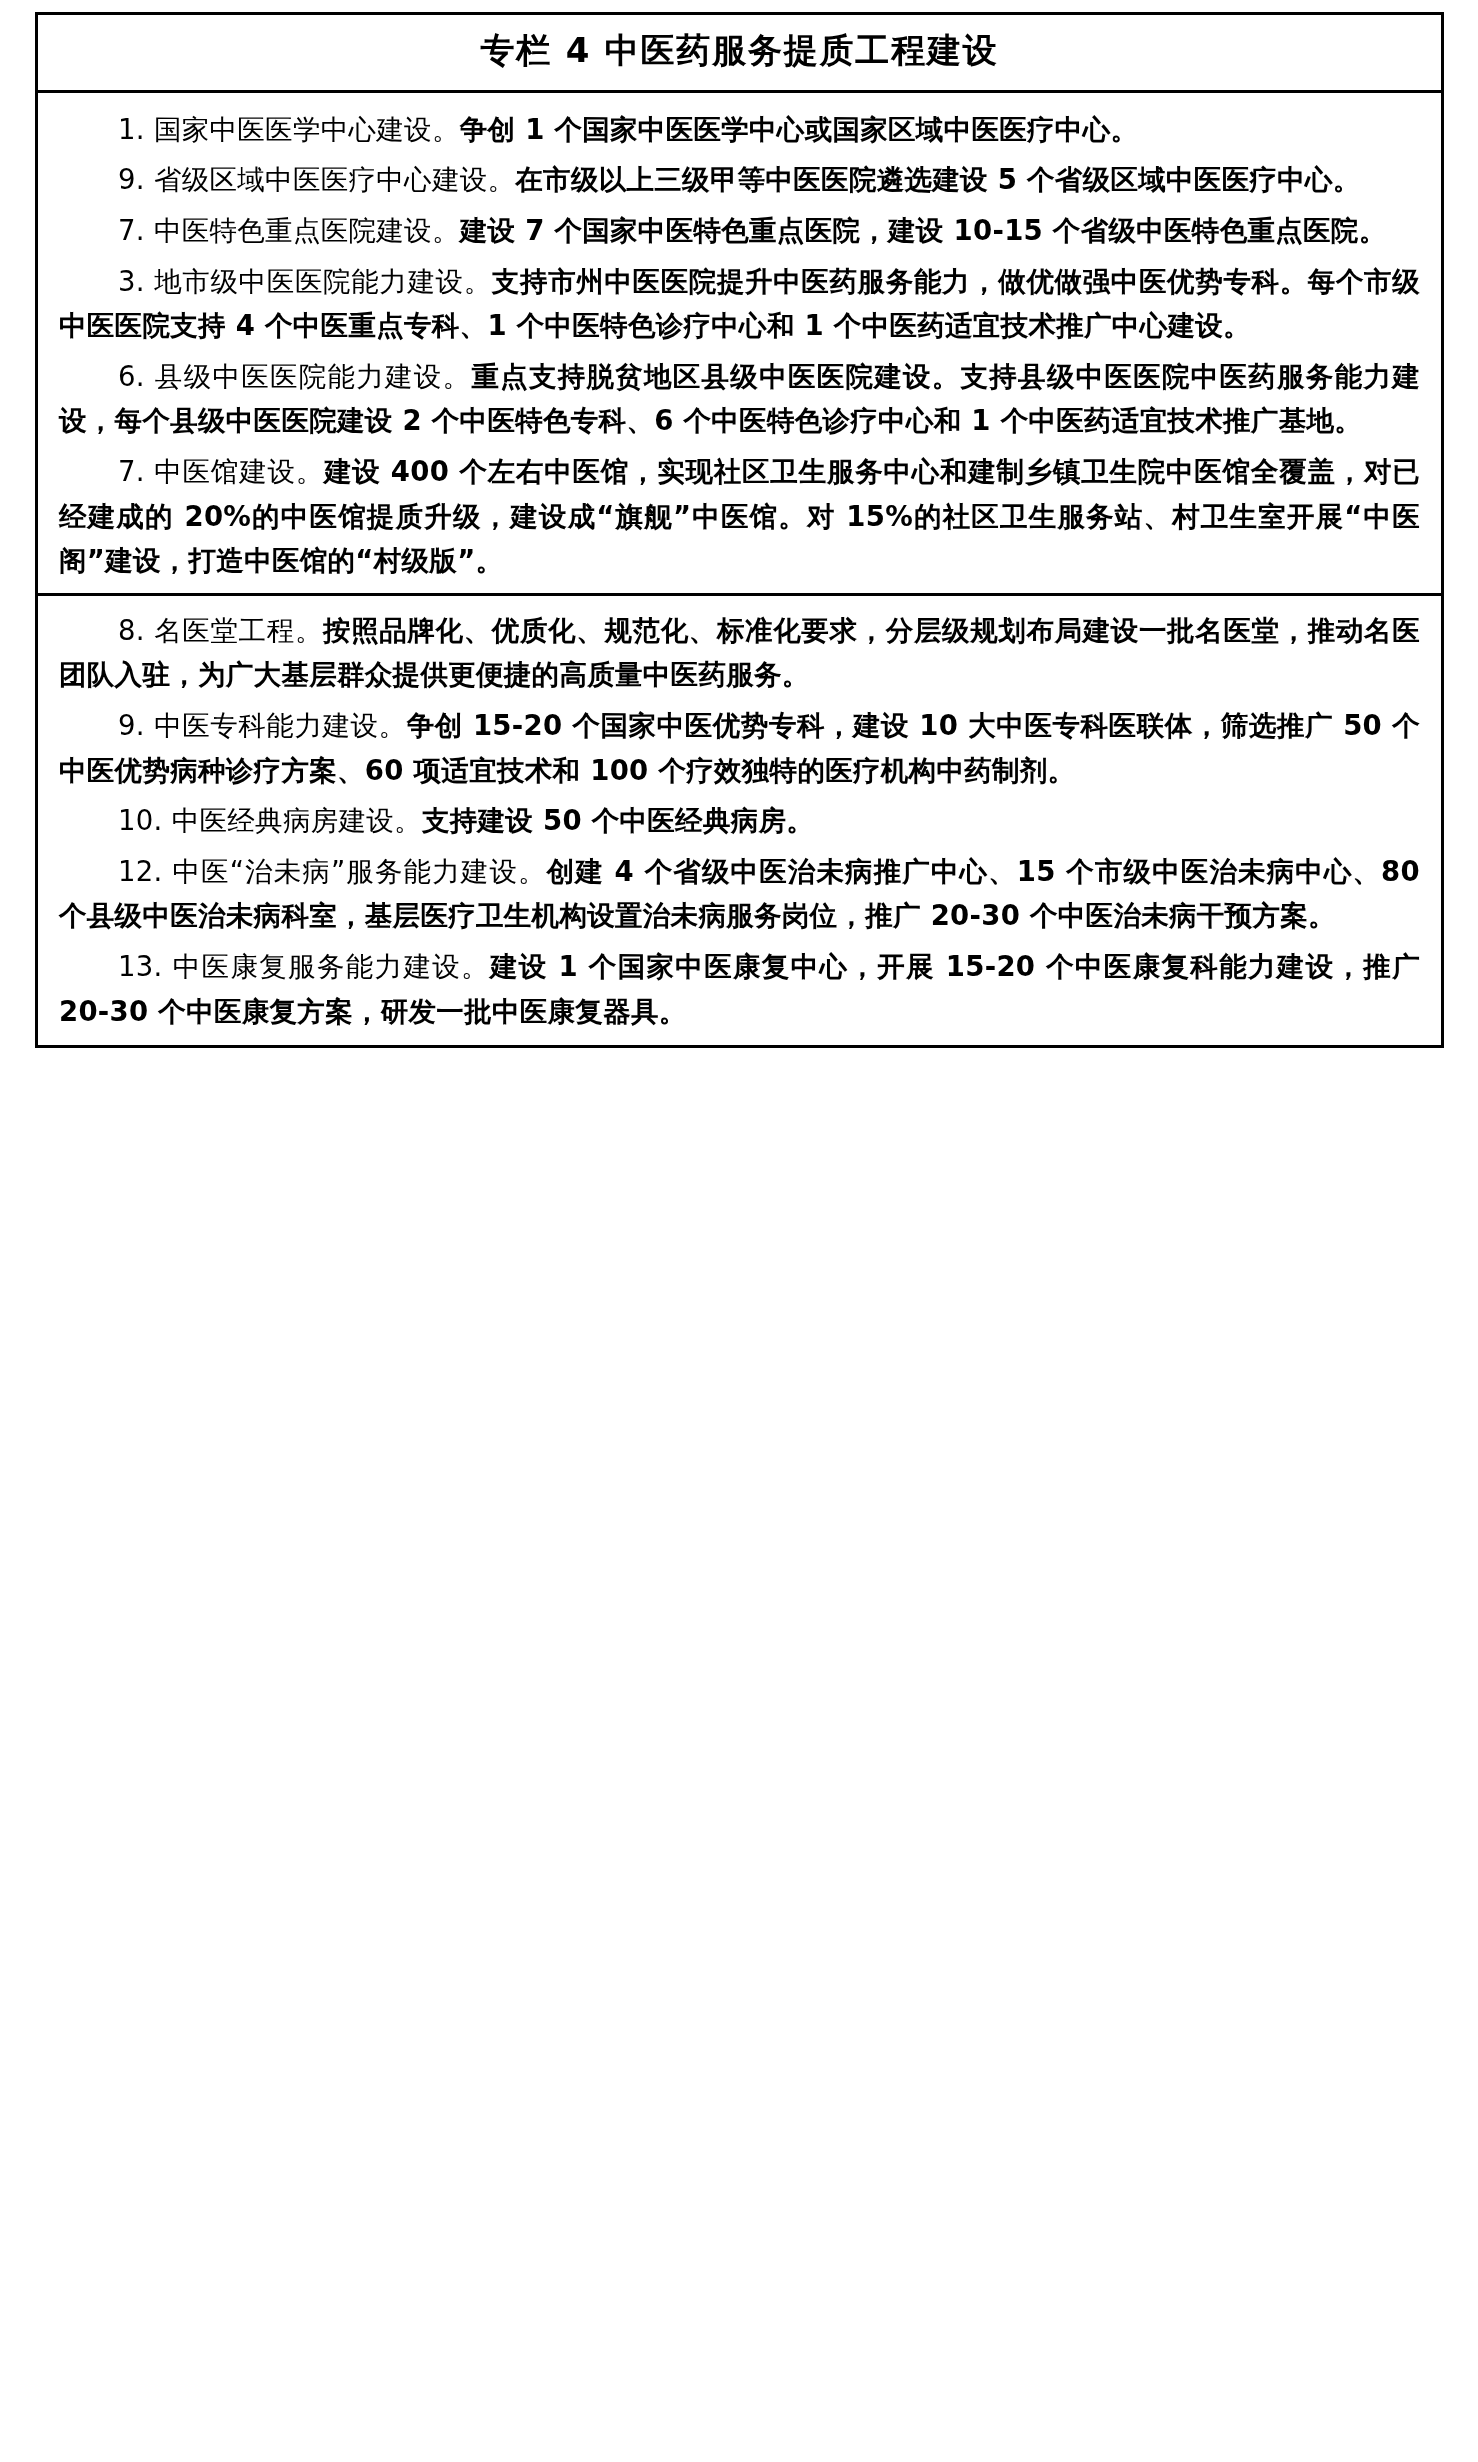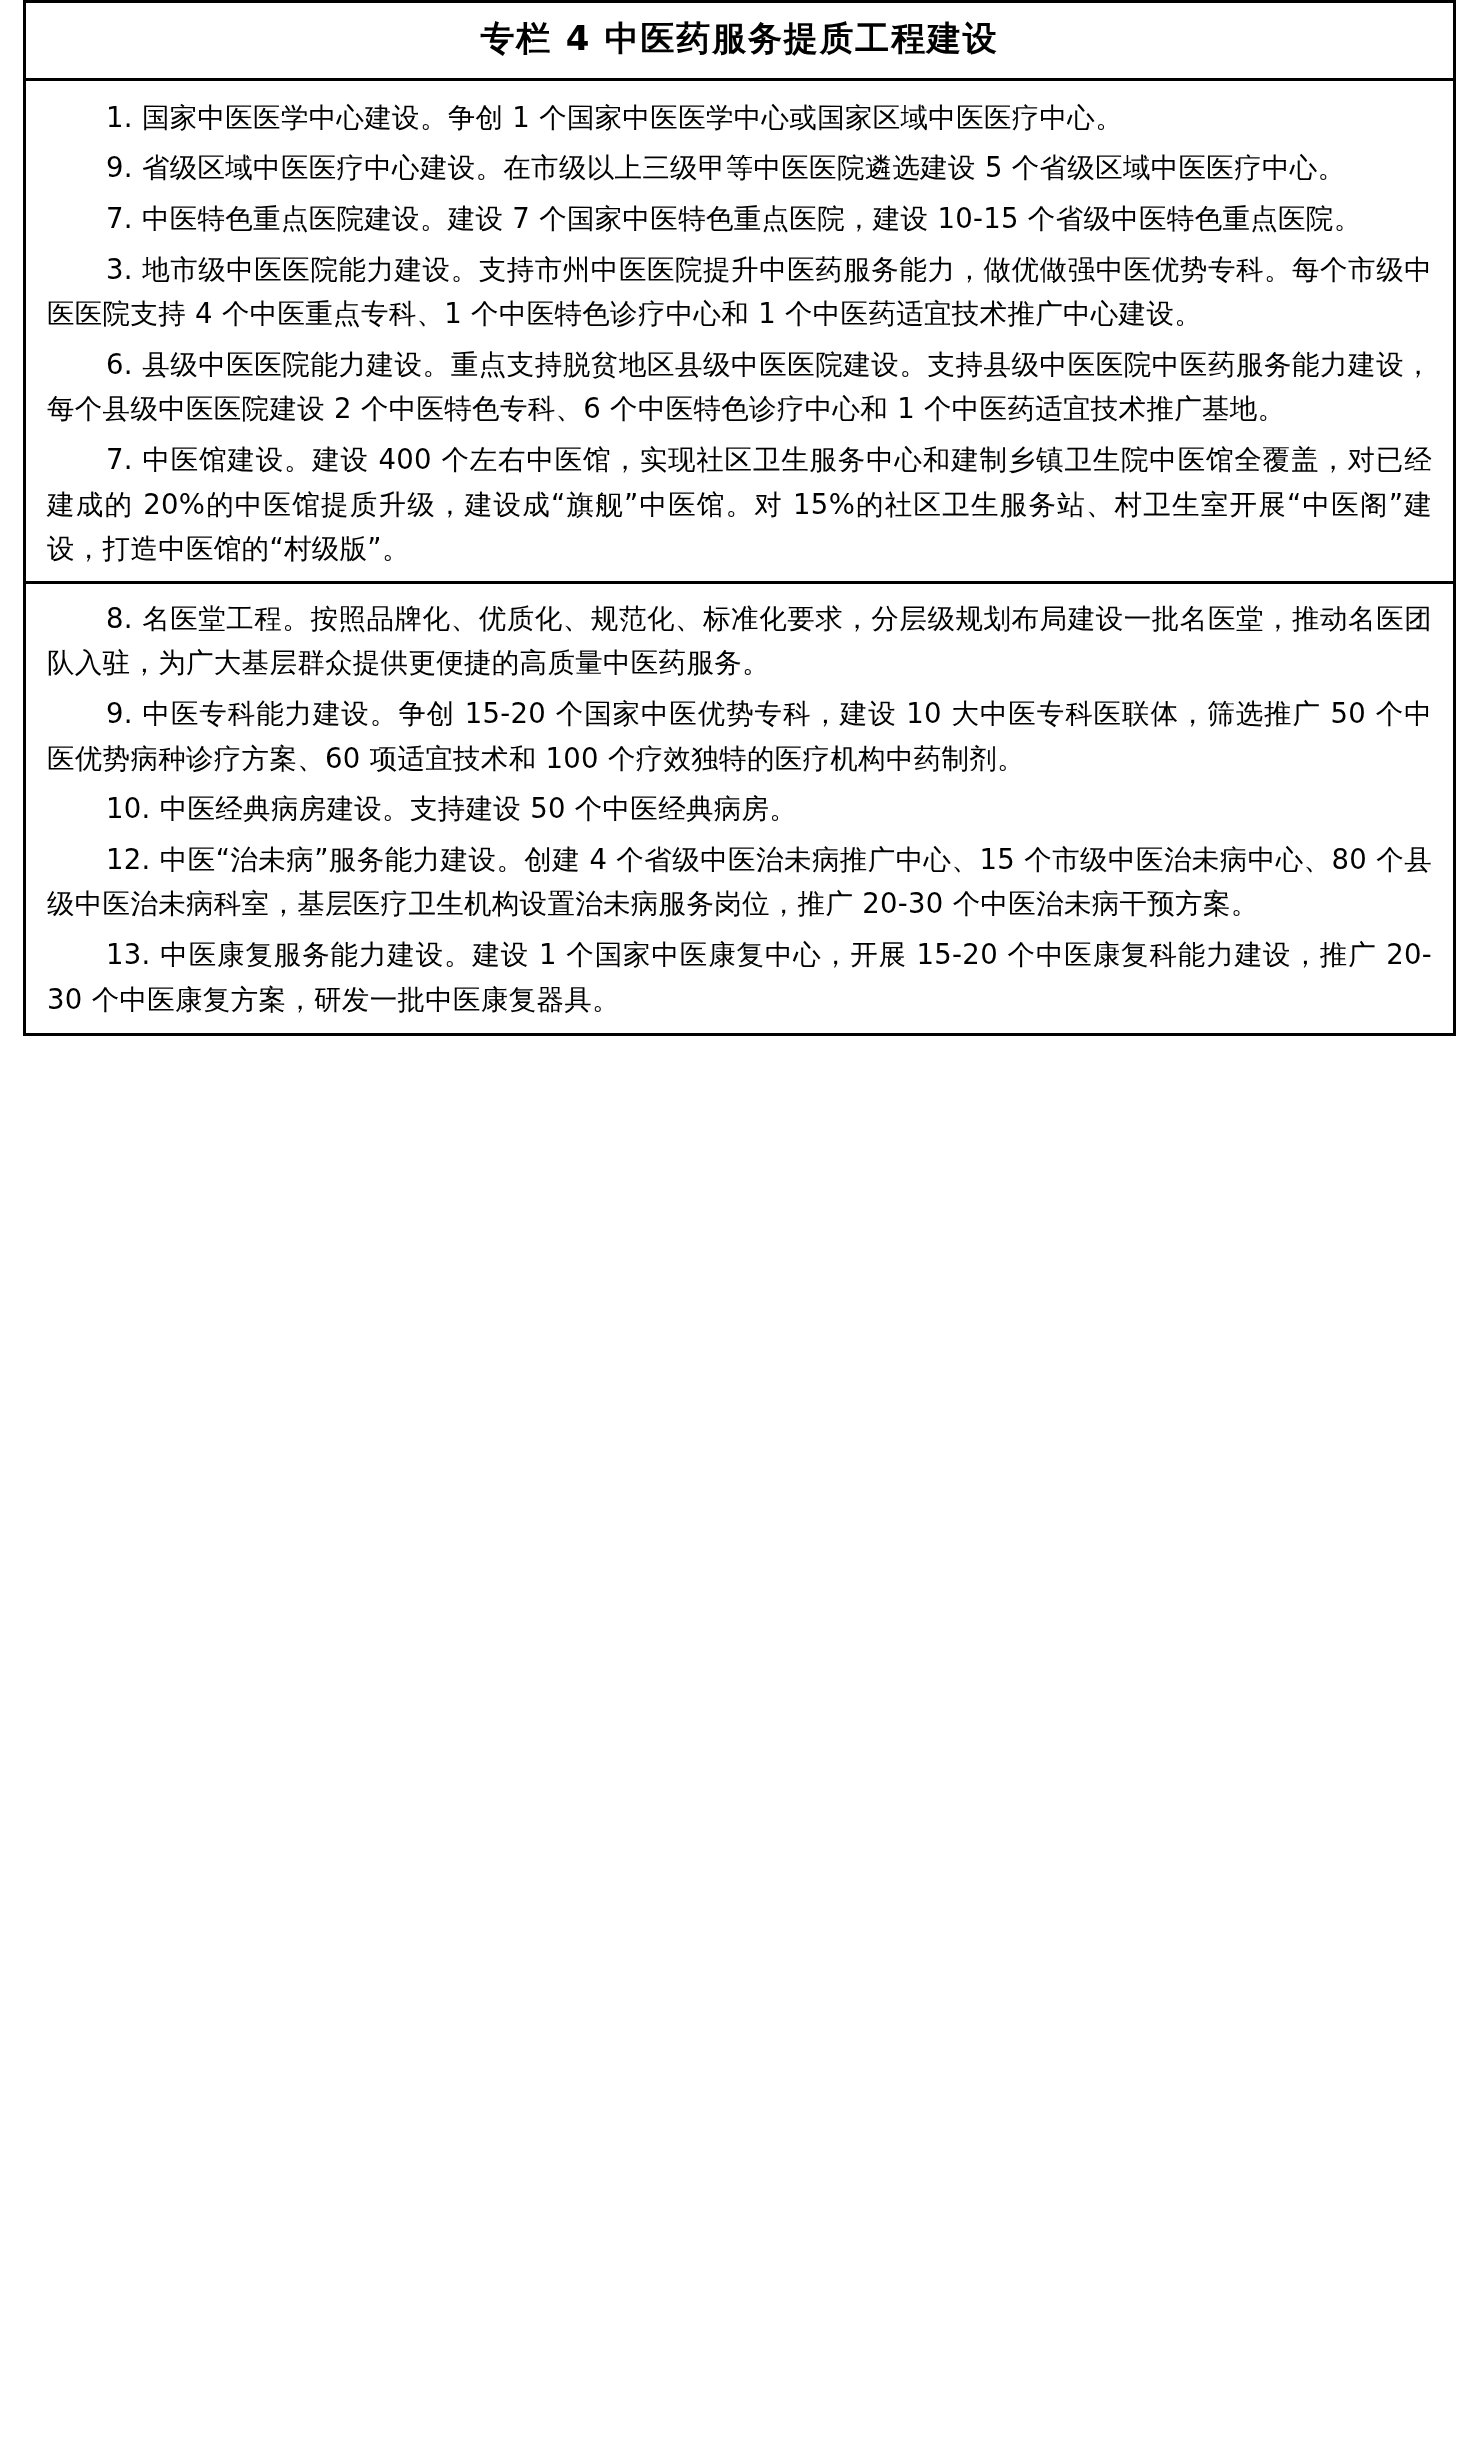--- a/index.html
+++ b/index.html
@@ -9,21 +9,21 @@
   }
   body {
     font-family: "DejaVu Sans", "Liberation Sans", sans-serif;
   }
   .page {
     width: 1479px;
     min-height: 2462px;
     box-sizing: border-box;
     background: #ffffff;
     position: relative;
-    padding: 0;
+    padding: 12px;
   }
   .doc-frame {
     margin: 0 23px;
     border-top: 3.1px solid #000;
     border-bottom: 0;
     border-left: 3.1px solid #000;
     border-right: 3.1px solid #000;
     box-sizing: border-box;
     width: calc(100% - 46px);
   }
@@ -49,21 +49,21 @@
     color: #000;
     text-align: justify;
     text-indent: 59px;
     letter-spacing: 0.3px;
     font-family: "DejaVu Sans", "Liberation Sans", sans-serif;
   }
   .lead {
     font-weight: normal;
   }
   .rest {
-    font-weight: normal;
+    font-weight: bold;
   }
   .section-divider {
     height: 3.1px;
     background: #000;
     margin: 9.8px -21px 12.2px -21px;
   }
   .bottom-rule {
     height: 3.1px;
     background: #000;
     margin: 0 23px;

